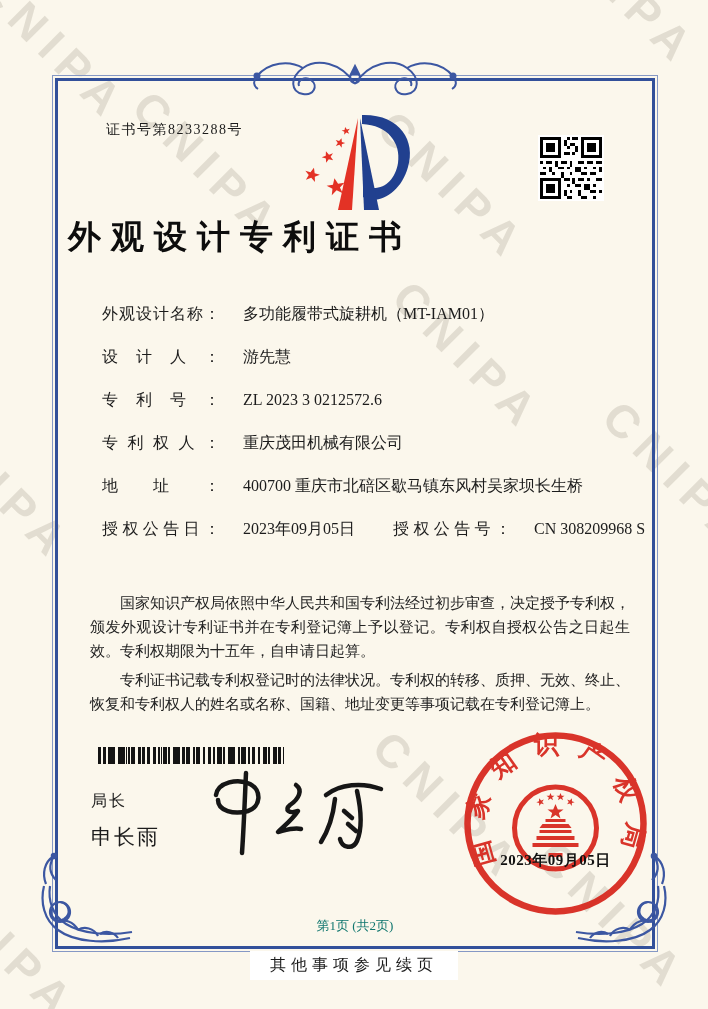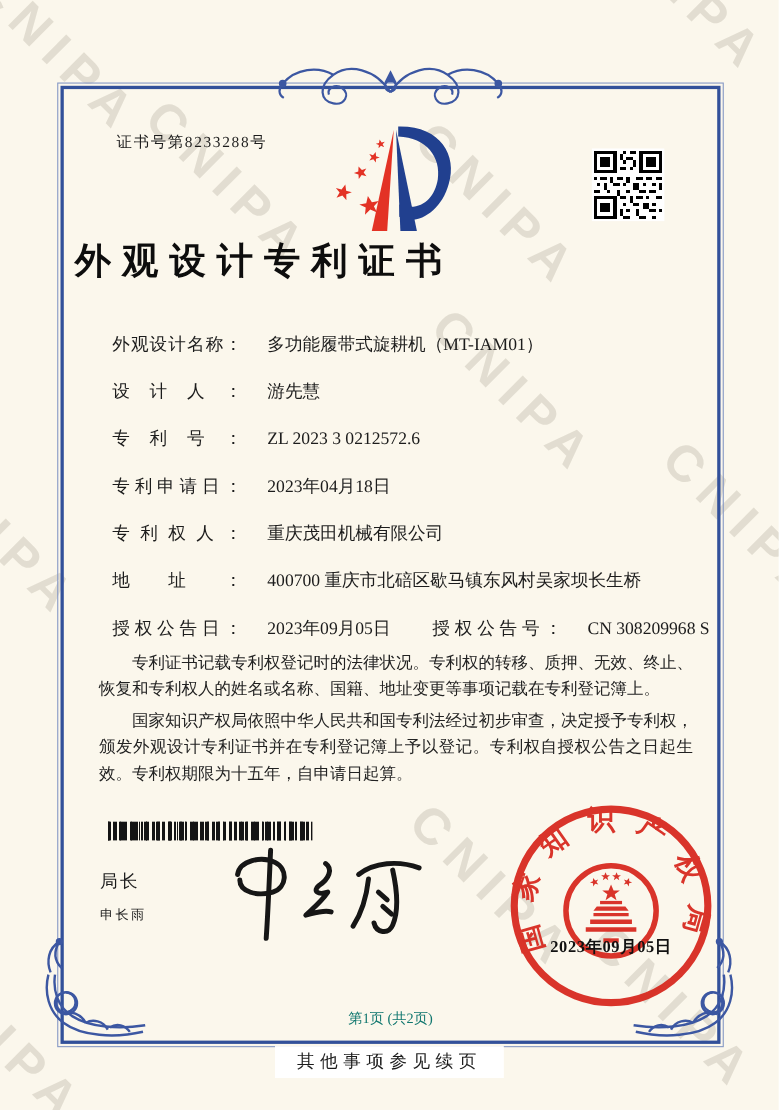--- a/index.html
+++ b/index.html
@@ -37,21 +37,21 @@
   
   .barcode{position:absolute;left:40px;top:666px;width:186px;height:17px;
      background:
       repeating-linear-gradient(90deg,#141414 0 2px,transparent 2px 5px),
       repeating-linear-gradient(90deg,#141414 0 1px,transparent 1px 7px),
       repeating-linear-gradient(90deg,#141414 0 3px,transparent 3px 11px);}
   
   .sig-role{position:absolute;left:33px;top:710px;font-family:"Liberation Sans",sans-serif;
             font-size:16px;letter-spacing:2px;}
   .sig-name{position:absolute;left:33px;top:742px;font-family:"Liberation Sans",sans-serif;
-            font-size:12px;letter-spacing:2px;text-align:center;}
+            font-size:21px;letter-spacing:2px;text-align:center;}
   .signature{position:absolute;left:140px;top:688px;}
   
   .seal{position:absolute;left:400px;top:645px;opacity:0.93;}
   .seal-date{position:absolute;left:400px;top:770px;width:195px;text-align:center;
              font-size:15px;font-weight:600;letter-spacing:0.5px;color:#111;}
   
   .pageinfo{position:absolute;left:0;top:836px;width:100%;text-align:center;font-size:13px;color:#0f766e;}
   .cont-note{position:absolute;left:50%;top:951px;transform:translateX(-50%);
              background:#ffffff;padding:4px 20px;font-size:16px;letter-spacing:5px;white-space:nowrap;}
   
@@ -123,36 +123,33 @@
       <div class="frow">
         <span class="flabel">外观设计名称：</span><span class="fvalue">多功能履带式旋耕机（MT-IAM01）</span>
       </div>
       <div class="frow">
         <span class="flabel">设计人：</span><span class="fvalue">游先慧</span>
       </div>
       <div class="frow">
         <span class="flabel">专利号：</span><span class="fvalue">ZL 2023 3 0212572.6</span>
       </div>
       <div class="frow">
-        <span class="flabel">专利申请日：</span><span class="fvalue">2023年04月18日</span>
-      </div>
-      <div class="frow">
         <span class="flabel">专利权人：</span><span class="fvalue">重庆茂田机械有限公司</span>
       </div>
       <div class="frow">
         <span class="flabel">地址：</span><span class="fvalue">400700 重庆市北碚区歇马镇东风村吴家坝长生桥</span>
       </div>
       <div class="frow">
         <span class="flabel">授权公告日：</span><span class="fvalue">2023年09月05日</span><span class="flabel flabel2">授权公告号：</span><span class="fvalue">CN 308209968 S</span>
       </div>
     </div>
 
     <div class="paras">
+      <p>国家知识产权局依照中华人民共和国专利法经过初步审查，决定授予专利权，颁发外观设计专利证书并在专利登记簿上予以登记。专利权自授权公告之日起生效。专利权期限为十五年，自申请日起算。</p>
       <p>专利证书记载专利权登记时的法律状况。专利权的转移、质押、无效、终止、恢复和专利权人的姓名或名称、国籍、地址变更等事项记载在专利登记簿上。</p>
-      <p>国家知识产权局依照中华人民共和国专利法经过初步审查，决定授予专利权，颁发外观设计专利证书并在专利登记簿上予以登记。专利权自授权公告之日起生效。专利权期限为十五年，自申请日起算。</p>
     </div>
 
     <div class="barcode"></div>
 
     <div class="sig-role">局长</div>
     <div class="sig-name">申长雨</div>
 
     <svg class="signature" width="210" height="90" viewBox="0 0 210 90">
       <g fill="none" stroke="#161616" stroke-width="4.5" stroke-linecap="round" stroke-linejoin="round">
         <path d="M48,4 C47,25 46,55 44,84"></path>

